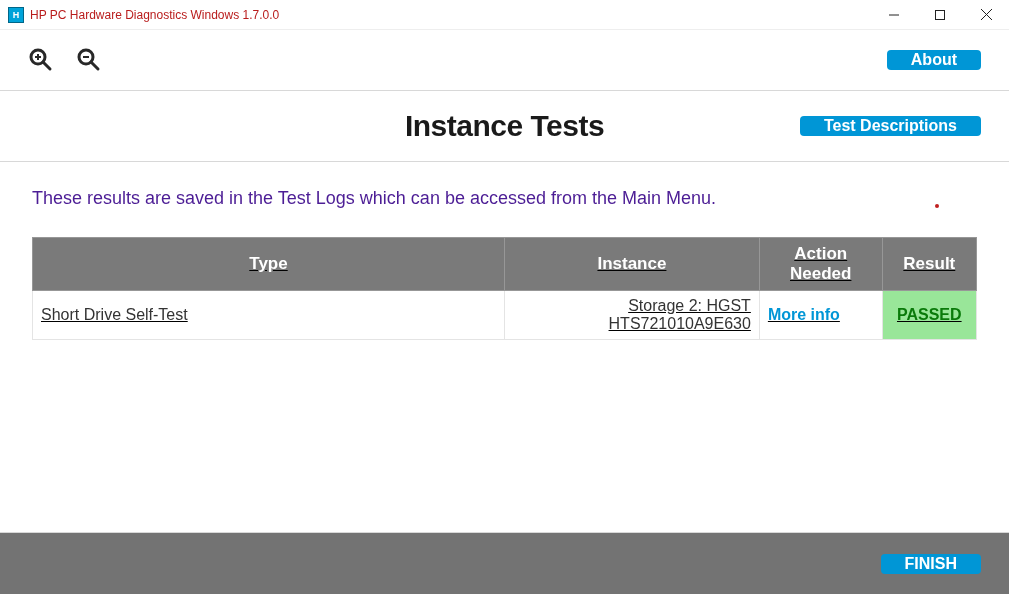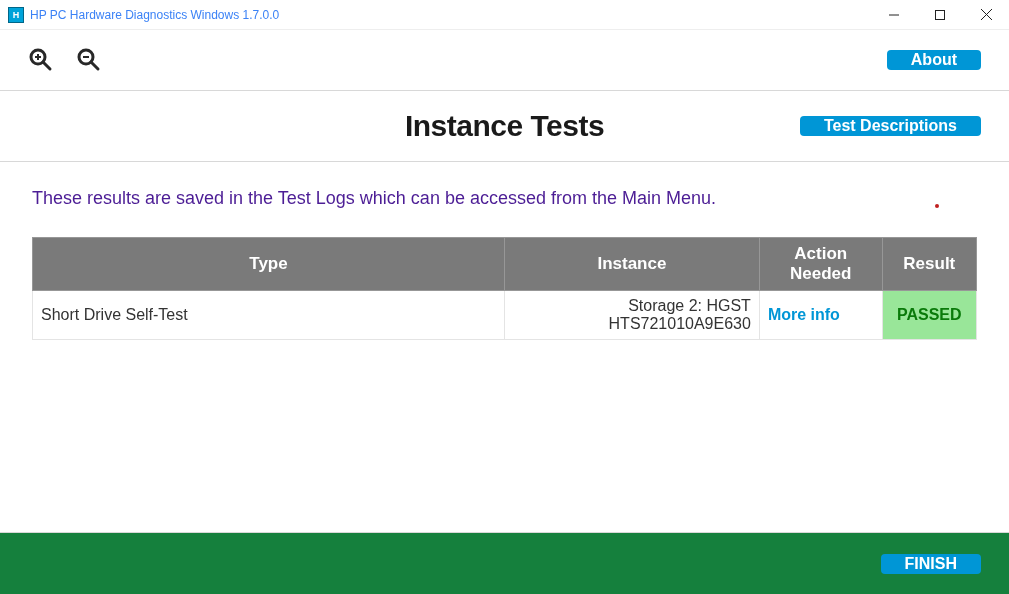--- a/index.html
+++ b/index.html
@@ -1,50 +1,50 @@
 <!DOCTYPE html>
 <html><head>
 <meta charset="utf-8">
 <style>
   * { box-sizing: border-box; }
   html, body { margin: 0; padding: 0; width: 1009px; height: 594px; font-family: "Segoe UI", Arial, sans-serif; overflow: hidden; background: #fff; }
   
   .titlebar { height: 30px; display: flex; align-items: center; background: #fff; border-bottom: 1px solid #eee; }
   .titlebar-icon { width: 16px; height: 16px; margin: 0 6px 0 8px; background: #00a3d9; border: 1px solid #006688; display: flex; align-items: center; justify-content: center; color: #fff; font-size: 9px; font-weight: bold; }
-  .titlebar-text { font-size: 12px; color: #3b82f6; flex: 0 0 auto; }
+  .titlebar-text { font-size: 12px; color: #b91c1c; flex: 0 0 auto; }
   .titlebar-spacer { flex: 1; }
   .win-btn { width: 46px; height: 30px; display: flex; align-items: center; justify-content: center; cursor: pointer; }
   .win-btn svg { display: block; }
   
   .toolbar { height: 60px; display: flex; align-items: center; padding: 0 28px 0 24px; }
   .zoom-btn { width: 34px; height: 34px; display: flex; align-items: center; justify-content: center; cursor: pointer; margin-right: 14px; color: #282828; }
   .toolbar-spacer { flex: 1; }
   .hp-btn { background: #0096d6; color: #fff; border: none; border-radius: 4px; padding: 1px 24px; font-size: 16px; font-weight: 700; cursor: pointer; font-family: inherit; }
   
   .divider { height: 1px; background: #d8d8d8; margin: 0; }
   
   .header-row { display: flex; align-items: center; padding: 18px 28px 18px 28px; position: relative; }
   .page-title { font-size: 30px; font-weight: 800; color: #1a1a1a; text-align: center; flex: 1; letter-spacing: -0.5px; }
   
   .content { padding: 18px 32px 0 32px; }
   .intro-text { font-size: 18px; color: #4c1d95; margin-bottom: 28px; margin-top: 8px; }
   
   .dot { width: 4px; height: 4px; background: #c02020; border-radius: 50%; position: absolute; right: 70px; top: 204px; }
   
-  table { width: 100%; border-collapse: collapse; }
+  table { width: 100%; border-collapse: collapse; text-decoration: underline; }
   thead th { background: #7a7a7a; color: #fff; font-weight: 700; font-size: 17px; padding: 6px 8px; border: 1px solid #979797; text-align: center; }
   tbody td { font-size: 16px; color: #333; padding: 6px 8px; border: 1px solid #e4e4e4; }
   td.type { text-align: left; }
   td.instance { text-align: right; }
   td.action { }
   td.result { text-align: center; font-weight: 800; }
   .more-link { color: #0096d6; font-weight: 700; cursor: pointer; }
   .passed { background: #99e699; color: #0a7a0a; margin-top: 40px; }
   
-  .footer { position: absolute; bottom: 0; left: 0; right: 0; height: 62px; border-top: 1px solid #d8d8d8; display: flex; align-items: center; justify-content: flex-end; padding: 0 28px; background: #15803d; }
+  .footer { position: absolute; bottom: 0; left: 0; right: 0; height: 62px; border-top: 1px solid #d8d8d8; display: flex; align-items: center; justify-content: flex-end; padding: 0 28px; background: #737373; }
 </style>
 </head>
 <body>
 
 <div class="titlebar">
   <div class="titlebar-icon">H</div>
   <div class="titlebar-text">HP PC Hardware Diagnostics Windows 1.7.0.0</div>
   <div class="titlebar-spacer"></div>
   <div class="win-btn">
     <svg width="10" height="10">

